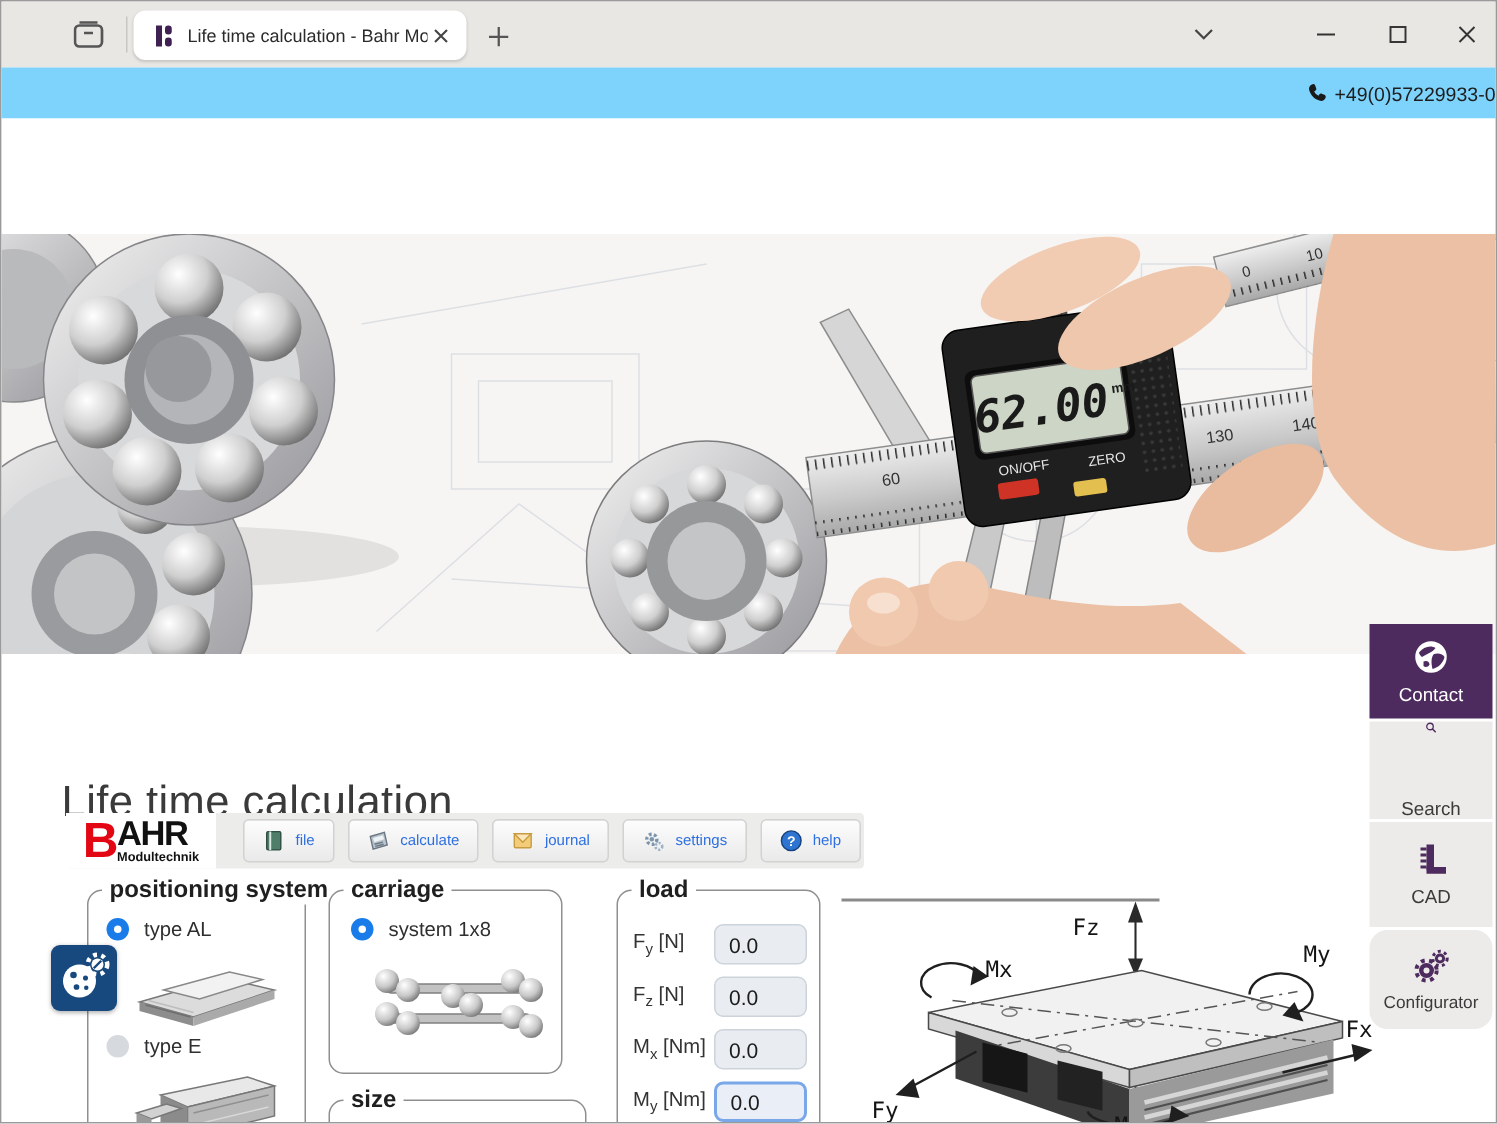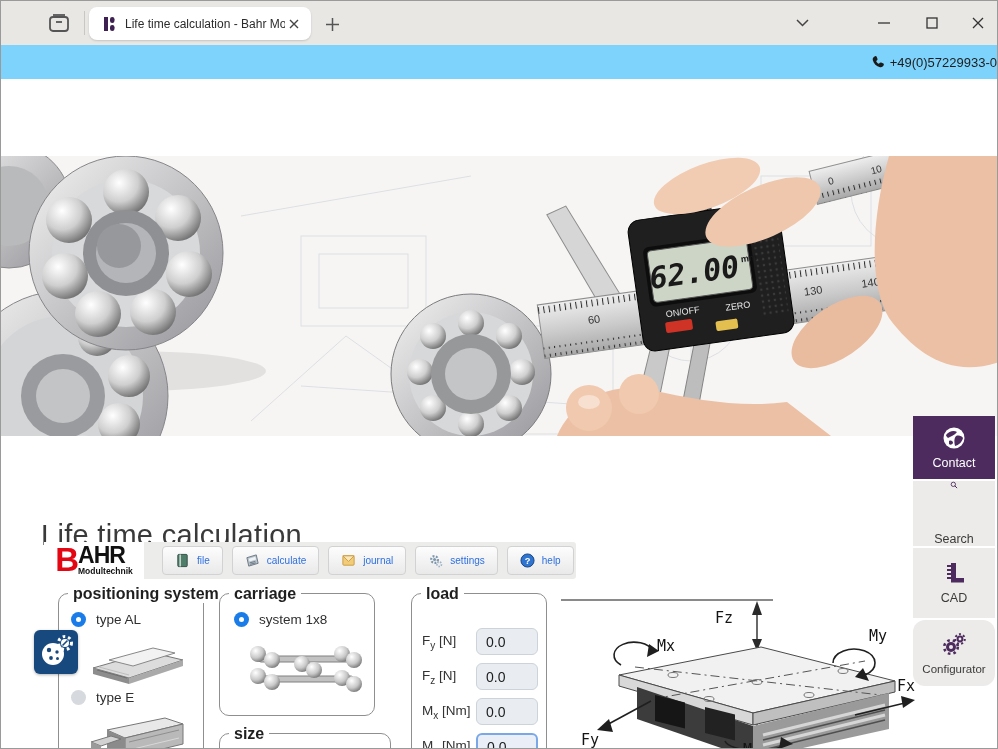--- a/index.html
+++ b/index.html
@@ -79,21 +79,21 @@
   .fs-size { left:218px; top:732px; width:172px; height:40px; }
   .fs-load { left:410px; top:592px; width:136px; height:175px; }
 
   .radio-row { position:absolute; display:flex; align-items:center; gap:10px; cursor:pointer; }
   .radio { width:15px; height:15px; border-radius:50%; background:#d6d9dd; position:relative; flex:none; }
   .radio.sel { background:#1a7ce8; }
   .radio.sel::after { content:""; position:absolute; left:5px; top:5px; width:5px; height:5px;
                       border-radius:50%; background:#fff; }
   .radio-lbl { font-size:13.5px; color:#2f2f2f; }
 
-  .load-row { position:absolute; left:10px; display:flex; align-items:center; width:118px;margin-top:12px; }
+  .load-row { position:absolute; left:10px; display:flex; align-items:center; width:118px; }
   .load-lbl { font-size:13.5px; color:#333; width:54px; }
   .load-lbl sub { font-size:10px; }
   .load-input { width:62px; height:27px; border-radius:6px; border:1px solid #ccd3da; background:#e9edf2;
                 font-size:14px; color:#1c1c1c; padding-left:9px; font-family:"Liberation Sans",sans-serif; }
   .load-input.focused { border:2px solid #79a7e8; background:#e9eef7; }
 
   .diagram-wrap { position:absolute; left:556px; top:588px; width:360px; height:161px; }
   .diagram-topline { position:absolute; left:4px; top:10px; width:212px; height:2px; background:#8a8a8a; }
 
   

